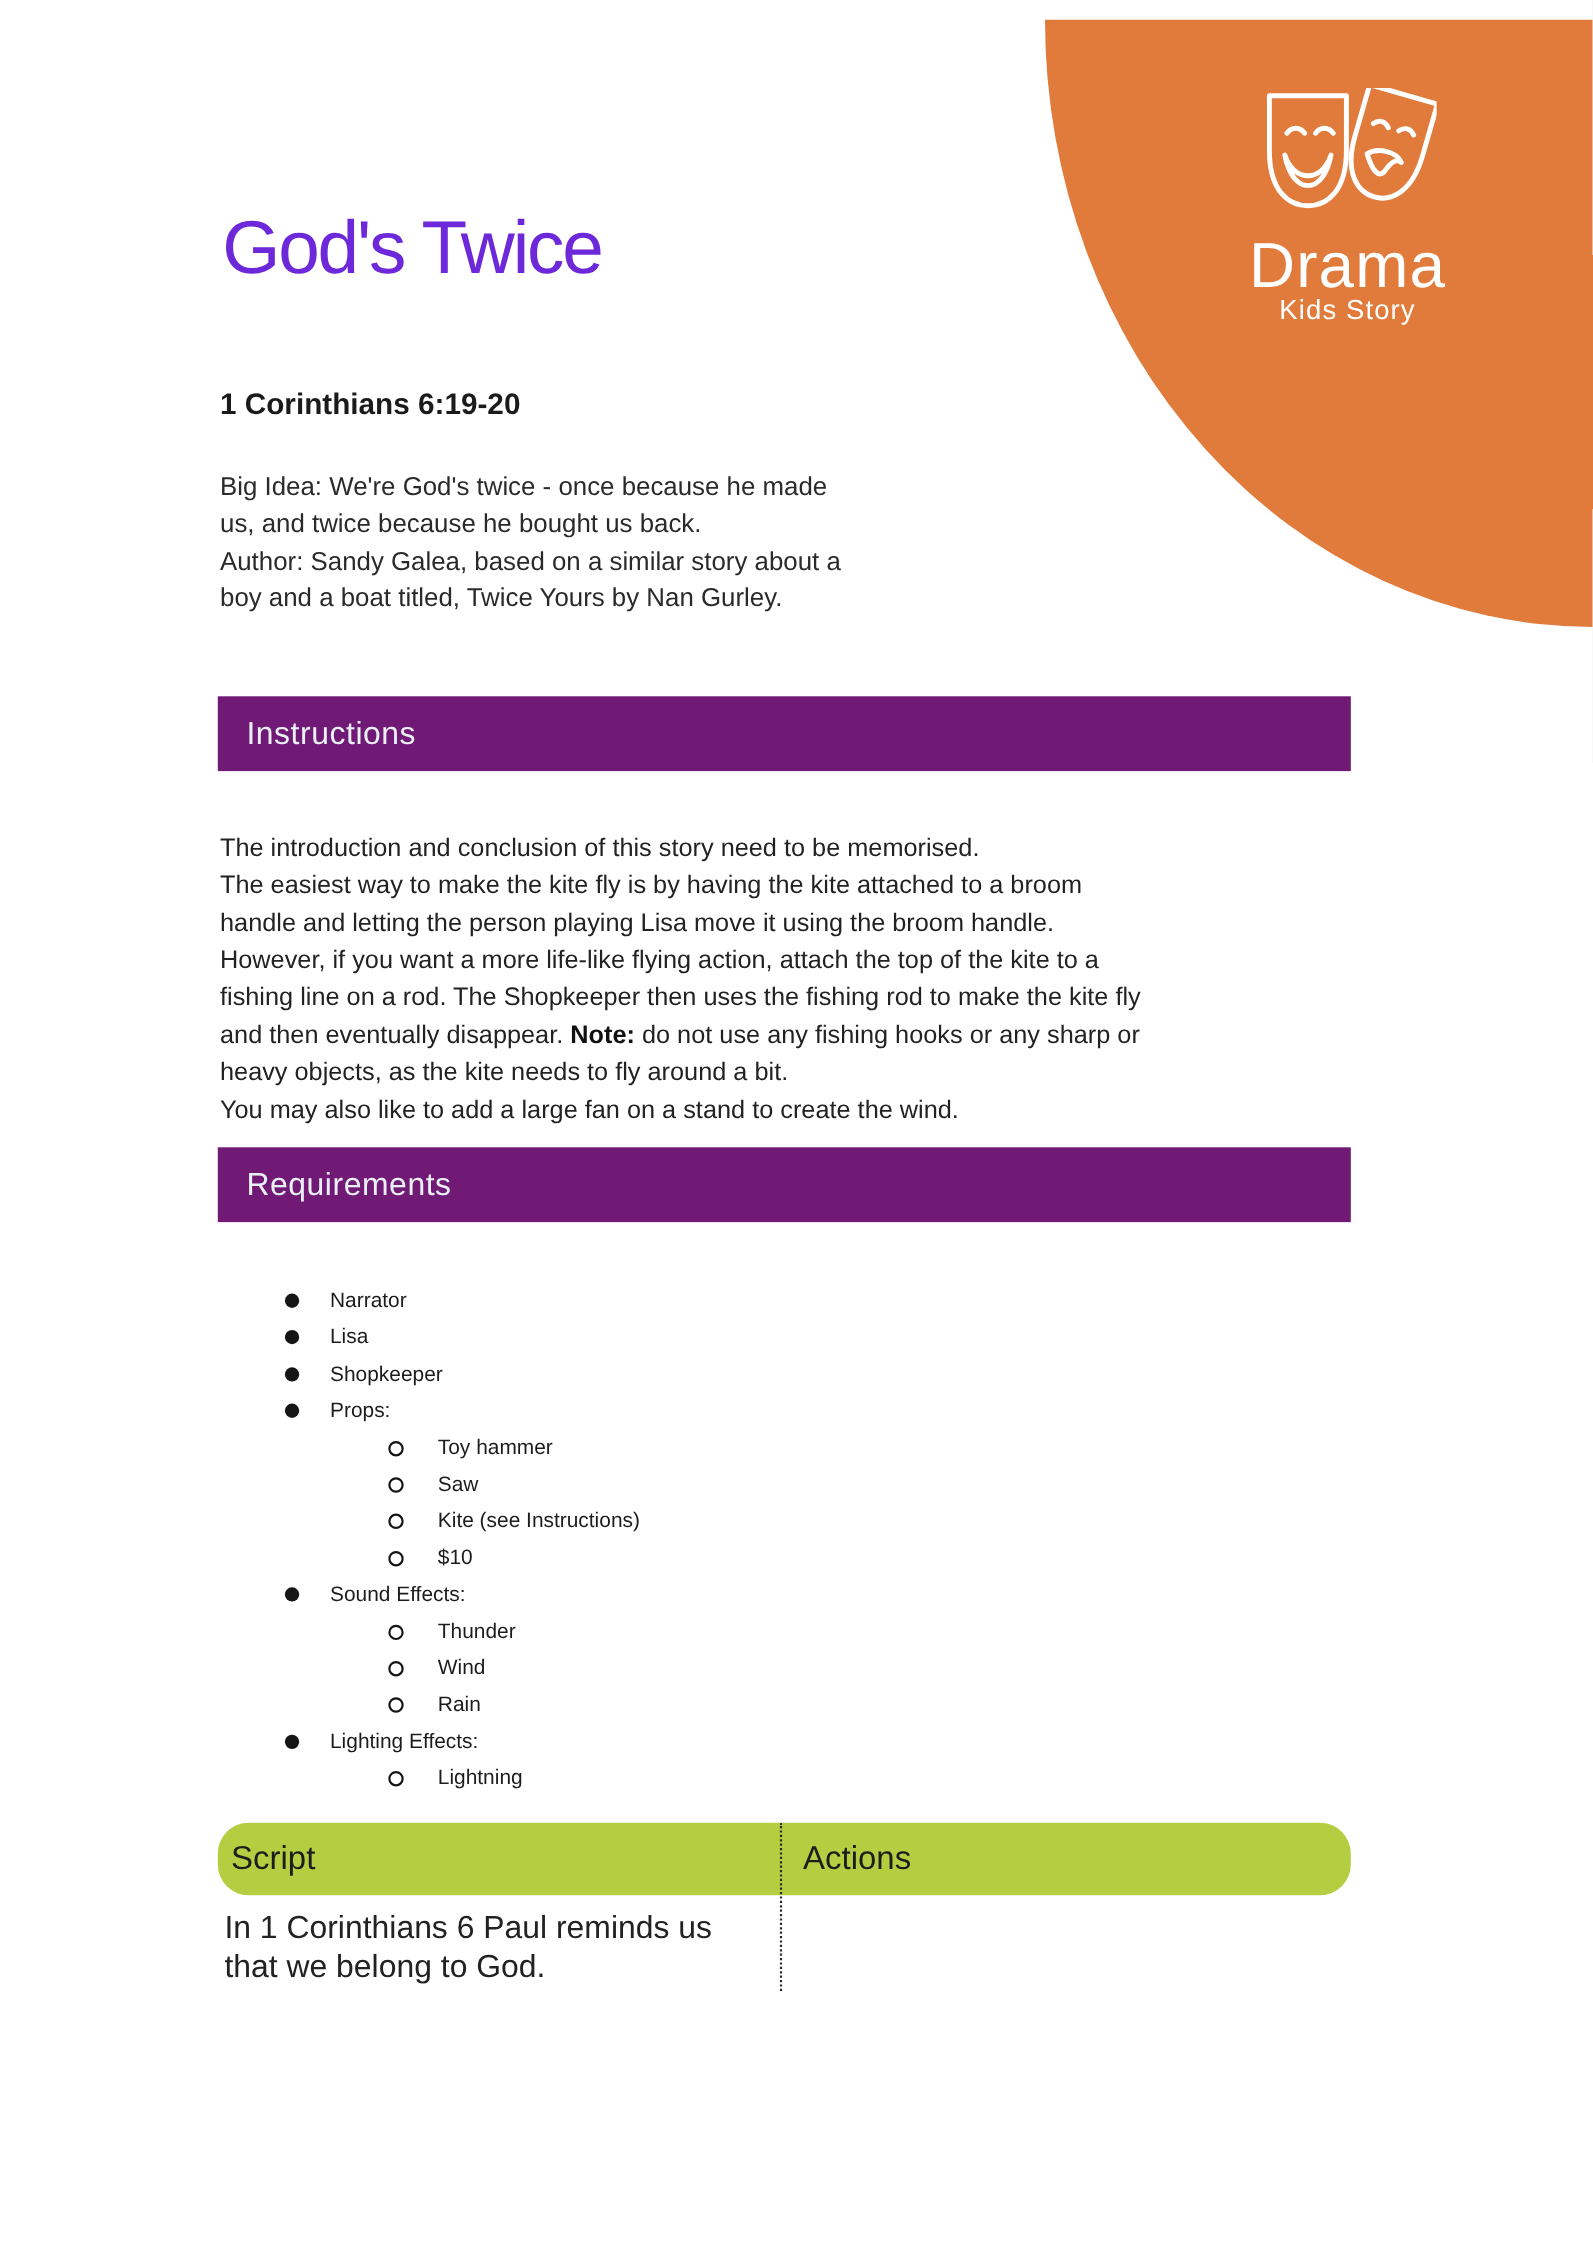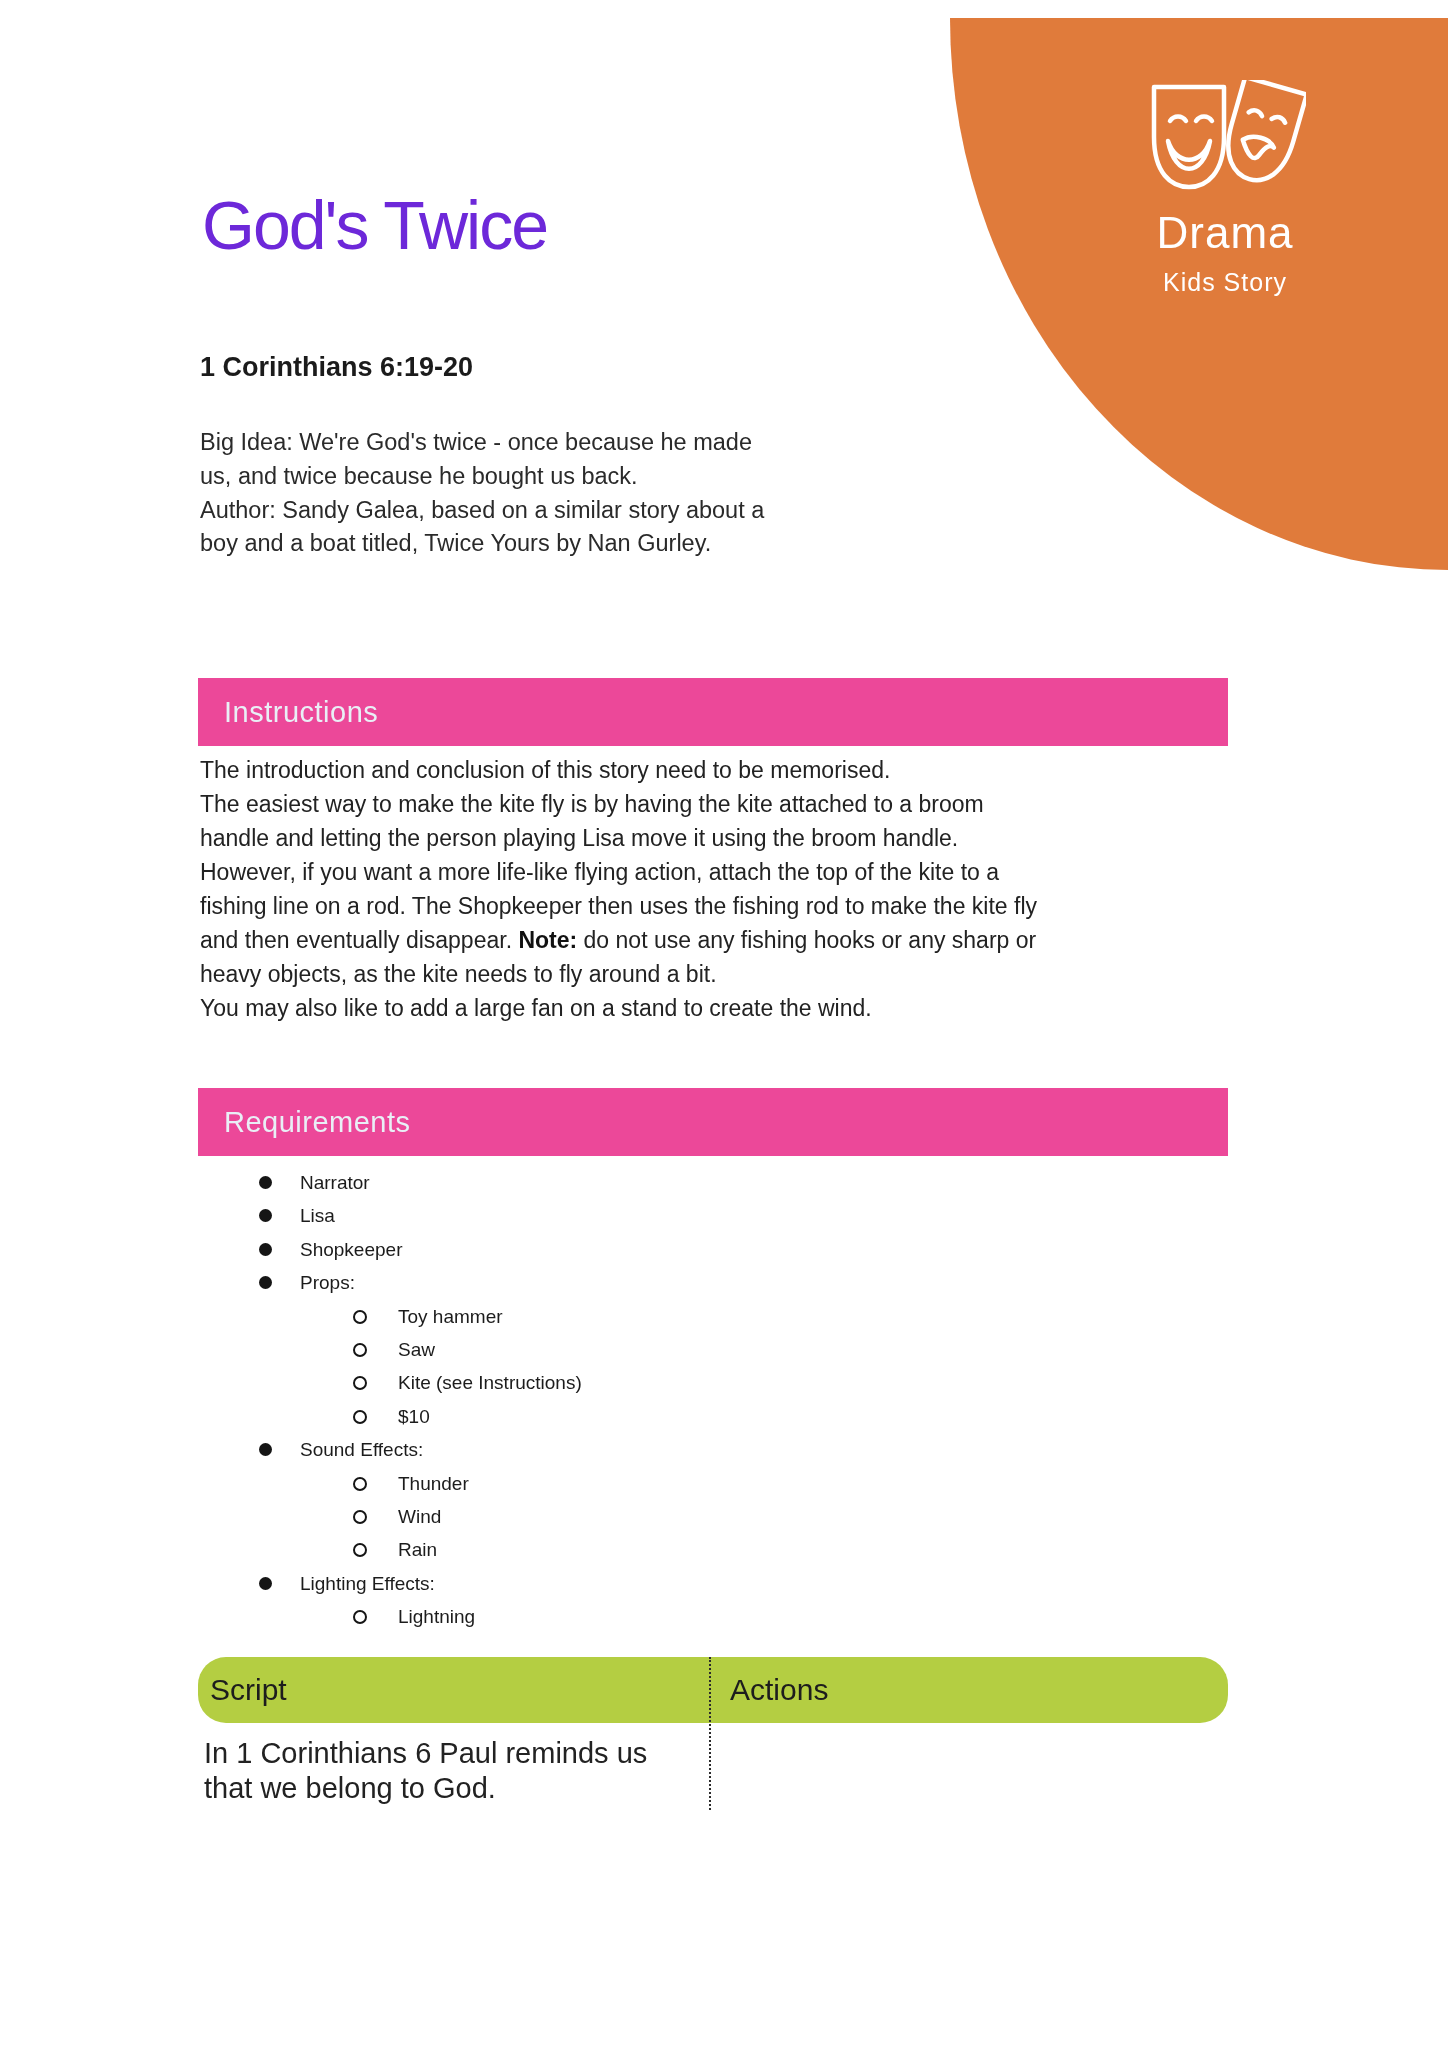--- a/index.html
+++ b/index.html
@@ -16,21 +16,21 @@
   .blob{
     position:absolute;top:18px;right:0;
     width:498px;height:552px;
     background:#e07b3b;
     border-bottom-left-radius:100% 100%;
   }
   .blob svg{position:absolute;left:196px;top:62px;width:160px;height:132px;}
   .brand{
     position:absolute;left:120px;top:190px;width:310px;
     text-align:center;color:#ffffff;
-    font-size:44px;font-weight:normal;letter-spacing:1px;
+    font-size:58px;font-weight:normal;letter-spacing:1px;
   }
   .brand-sub{
     position:absolute;left:120px;top:250px;width:310px;
     text-align:center;color:#ffffff;
     font-size:25px;letter-spacing:1px;
   }
   
   .doc-title{
     position:absolute;left:202px;top:140px;
     font-size:68px;letter-spacing:-2px;color:#6d28d9;
@@ -40,24 +40,24 @@
     position:absolute;left:200px;top:352px;
     font-size:27px;font-weight:bold;color:#1b1b1b;
   }
   .intro{
     position:absolute;left:200px;top:426px;
     font-size:23.5px;line-height:33.8px;
     white-space:pre-line;color:#2a2a2a;
   }
   .bar{
     position:absolute;left:198px;width:1030px;height:68px;
-    background:#ec4899;
+    background:#701a75;
     display:flex;align-items:center;
     padding-left:26px;box-sizing:border-box;
-    font-size:29px;color:#e9eff6;letter-spacing:0.5px;margin-top:45px;
+    font-size:29px;color:#e9eff6;letter-spacing:0.5px;
   }
   .bar-instructions{top:633px;}
   .bar-requirements{top:1043px;}
   .instr-body{
     position:absolute;left:200px;top:753px;
     font-size:23px;line-height:34px;
     white-space:pre-line;color:#222;
     width:1010px;
   }
   .instr-body b{font-weight:bold;color:#111;}

